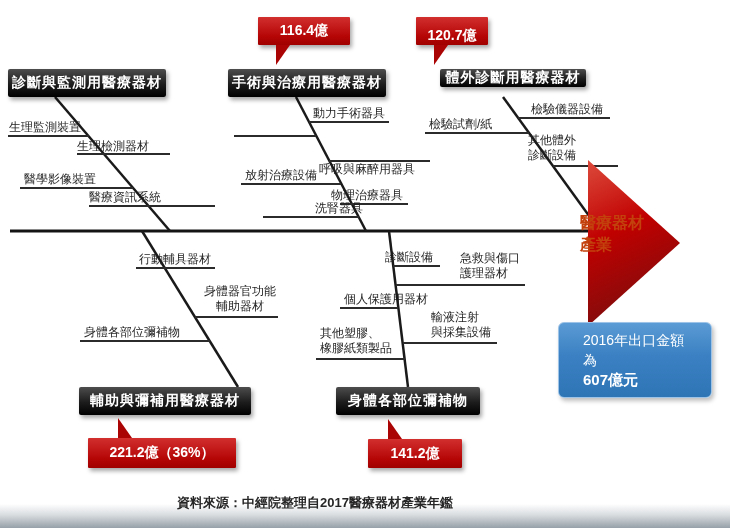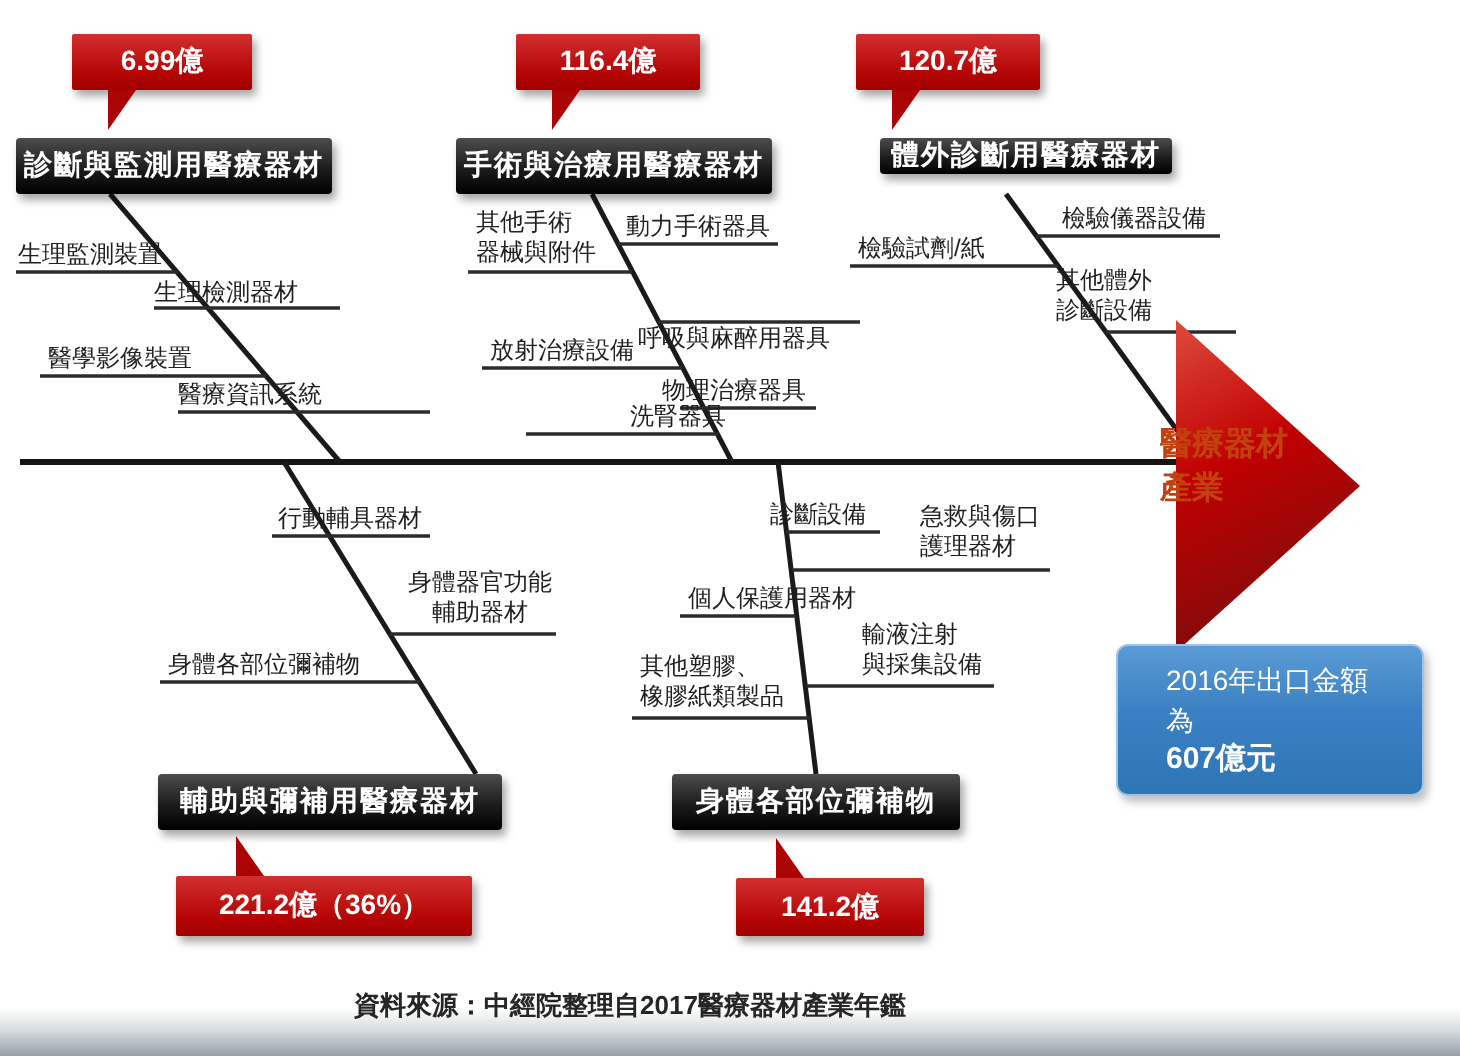--- a/index.html
+++ b/index.html
@@ -96,50 +96,44 @@
     <line x1="195" y1="317" x2="278" y2="317" stroke="#2b2b2b" stroke-width="1.8"></line>
     <line x1="80" y1="341" x2="210" y2="341" stroke="#2b2b2b" stroke-width="1.8"></line>
 
     <line x1="393" y1="266" x2="440" y2="266" stroke="#2b2b2b" stroke-width="1.8"></line>
     <line x1="396" y1="285" x2="525" y2="285" stroke="#2b2b2b" stroke-width="1.8"></line>
     <line x1="340" y1="308" x2="398" y2="308" stroke="#2b2b2b" stroke-width="1.8"></line>
     <line x1="403" y1="343" x2="497" y2="343" stroke="#2b2b2b" stroke-width="1.8"></line>
     <line x1="316" y1="359" x2="405" y2="359" stroke="#2b2b2b" stroke-width="1.8"></line>
   </svg>
 
-  <div class="badge" style="left:36px;top:17px;width:90px;height:28px;">
-    <span>6.99億</span>
-    <span class="tail-down"></span>
-  </div>
   <div class="badge" style="left:258px;top:17px;width:92px;height:28px;">
     <span>116.4億</span>
     <span class="tail-down"></span>
   </div>
-  <div class="badge" style="left:428px;top:17px;width:92px;height:28px;">
+  <div class="badge" style="left:416px;top:17px;width:72px;height:28px;align-items:flex-end;">
     <span>120.7億</span>
     <span class="tail-down"></span>
   </div>
 
   <div class="cat" style="left:8px;top:69px;width:158px;height:28px;">
     <span>診斷與監測用醫療器材</span>
   </div>
   <div class="cat" style="left:228px;top:69px;width:158px;height:28px;">
     <span>手術與治療用醫療器材</span>
   </div>
   <div class="cat" style="left:440px;top:69px;width:146px;height:18px;">
     <span>體外診斷用醫療器材</span>
   </div>
 
   <div class="lbl" style="left:9px;top:120px;">生理監測裝置</div>
   <div class="lbl" style="left:77px;top:139px;">生理檢測器材</div>
   <div class="lbl" style="left:24px;top:172px;">醫學影像裝置</div>
   <div class="lbl" style="left:89px;top:190px;">醫療資訊系統</div>
 
-  <div class="lbl ml" style="left:238px;top:104px;">其他手術
-器械與附件</div>
   <div class="lbl" style="left:313px;top:106px;">動力手術器具</div>
   <div class="lbl" style="left:319px;top:162px;">呼吸與麻醉用器具</div>
   <div class="lbl" style="left:245px;top:168px;">放射治療設備</div>
   <div class="lbl" style="left:331px;top:188px;">物理治療器具</div>
   <div class="lbl" style="left:267px;top:201px;margin-left:48px;">洗腎器具</div>
 
   <div class="lbl" style="left:531px;top:102px;">檢驗儀器設備</div>
   <div class="lbl" style="left:429px;top:117px;">檢驗試劑/紙</div>
   <div class="lbl ml" style="left:528px;top:133px;">其他體外
 診斷設備</div>

